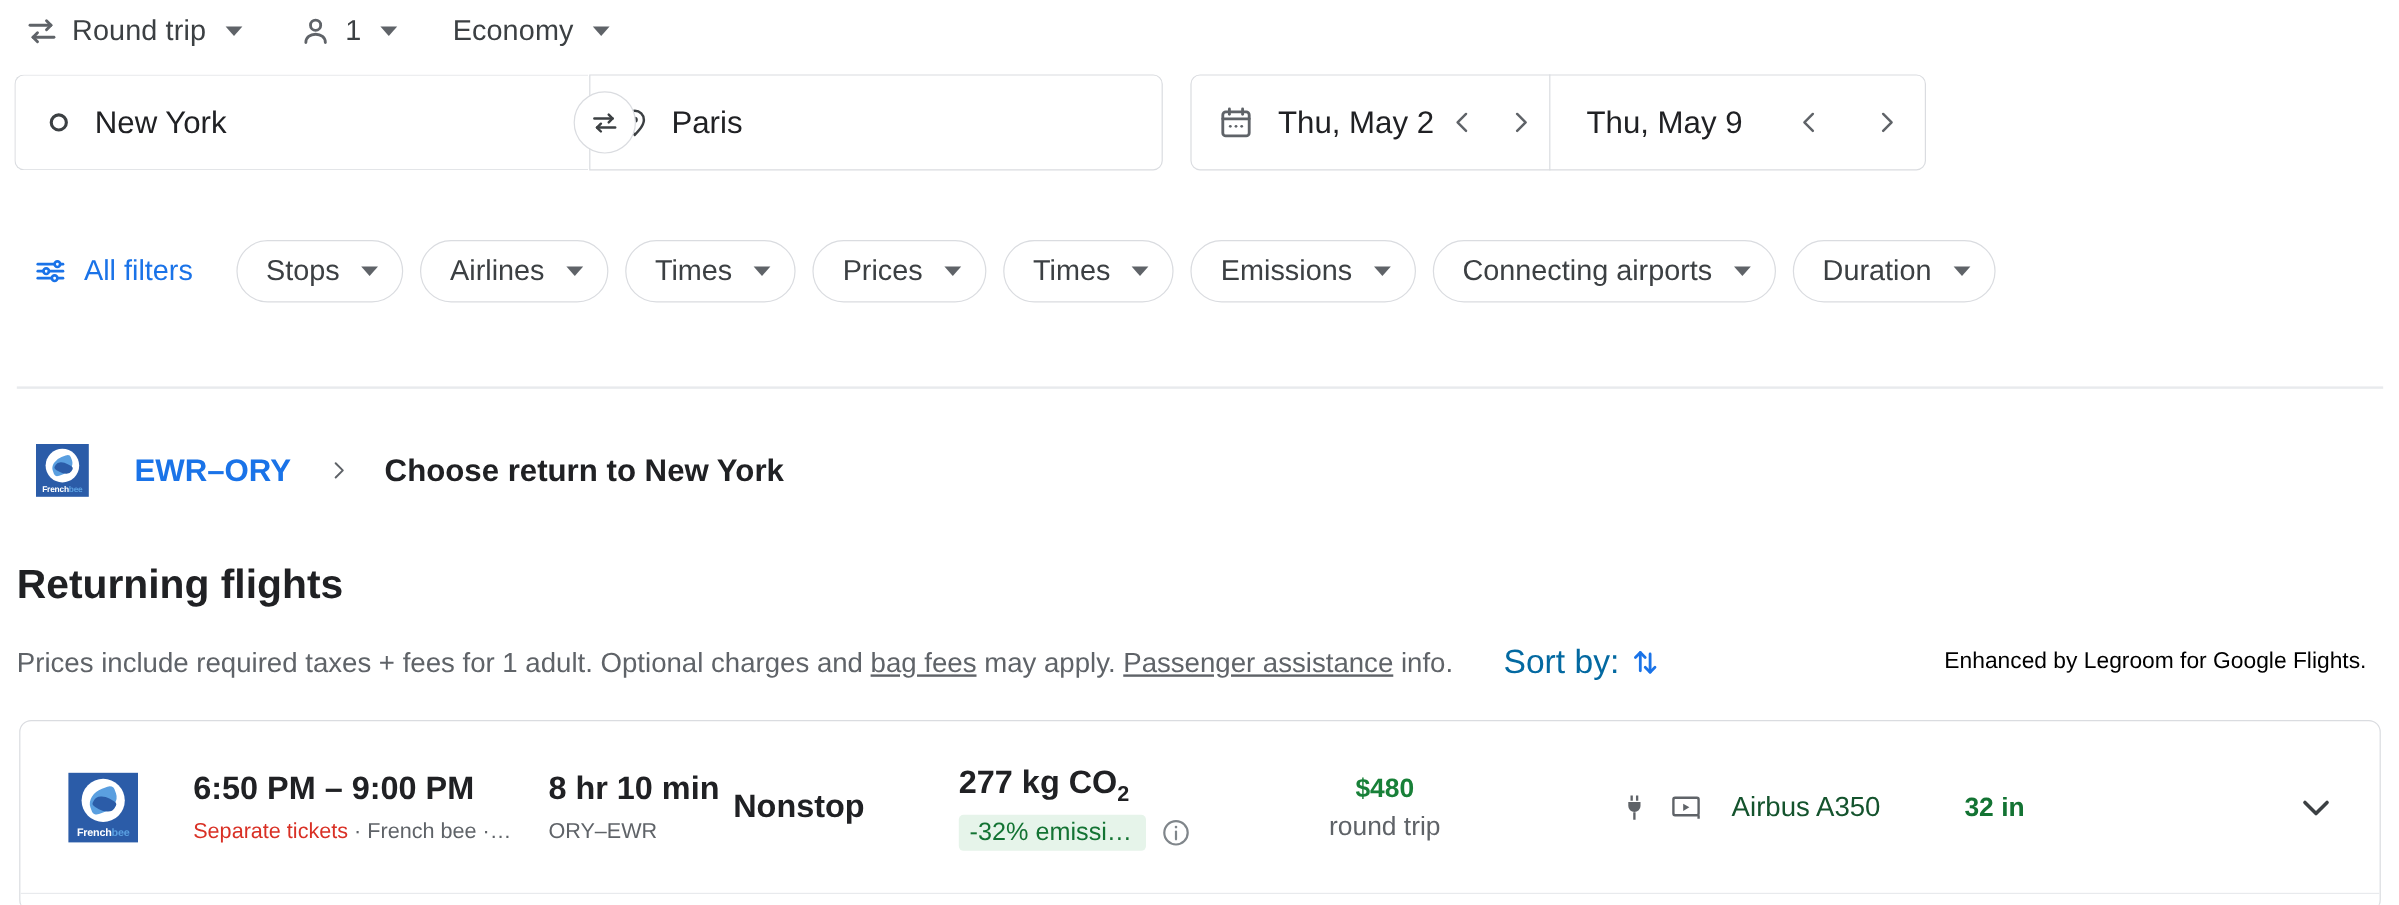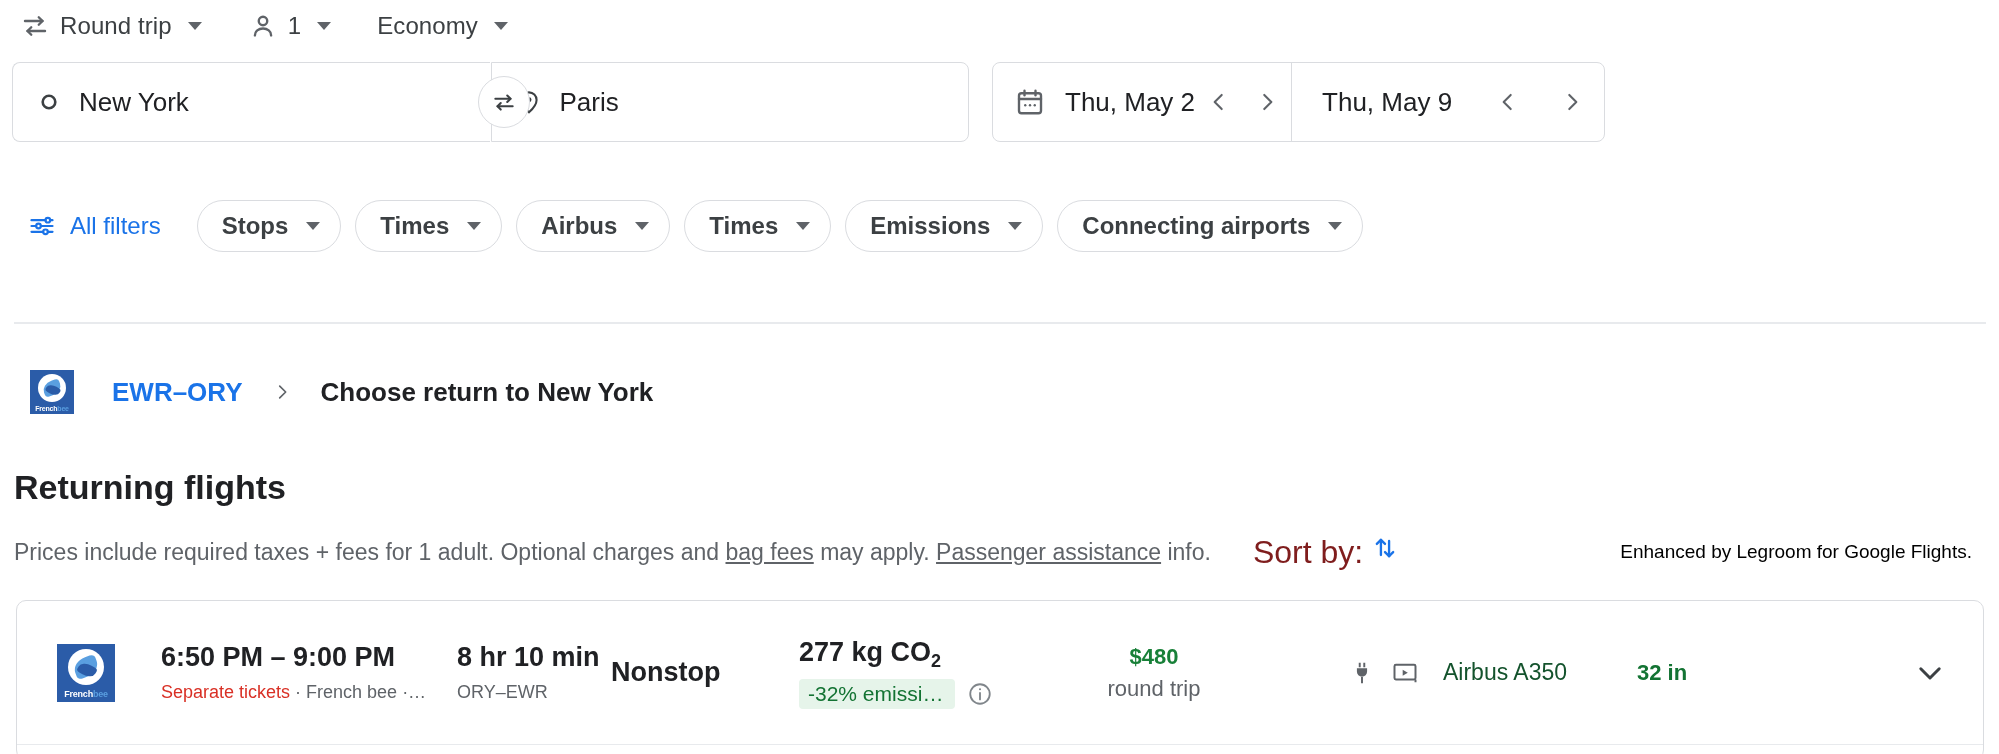--- a/index.html
+++ b/index.html
@@ -156,21 +156,20 @@
     display: flex;
     align-items: center;
     height: 52px;
     border: 1px solid #dadce0;
     border-radius: 26px;
     padding: 0 20px 0 24px;
     margin-right: 14px;
     background: #fff;
     cursor: pointer;
     white-space: nowrap;
-    font-weight: bold;
   }
   .fchip-label { font-size: 24px; color: #3c4043; }
   .fchip .caret { margin-left: 18px; }
 
   
   .divider {
     position: absolute;
     left: 14px; top: 322px;
     width: 1972px; height: 2px;
     background: #e8eaed;
@@ -268,24 +267,24 @@
     color: #5f6368;
     white-space: nowrap;
   }
   .sub-text a {
     color: #5f6368;
     text-decoration: underline;
     cursor: pointer;
   }
   .sortby {
     display: flex;
-    align-items: flex-start;
+    align-items: center;
     margin-left: 42px;
-    color: #7f1d1d;
-    font-size: 32px;
+    color: #0369a1;
+    font-size: 28px;
     cursor: pointer;
     white-space: nowrap;
   }
   .sortby .sorticon { margin-left: 8px; display: inline-flex; }
   .legroom-note {
     position: absolute;
     right: 14px;
     font-size: 19px;
     color: #000000;
     white-space: nowrap;
@@ -534,37 +533,45 @@
         </svg>
       </span>
       <span>All filters</span>
     </div>
 
     <div class="fchip">
       <span class="fchip-label">Stops</span>
       <span class="caret"></span>
     </div>
     <div class="fchip">
+      <span class="fchip-label">Airlines</span>
+      <span class="caret"></span>
+    </div>
+    <div class="fchip">
       <span class="fchip-label">Times</span>
       <span class="caret"></span>
     </div>
     <div class="fchip">
-      <span class="fchip-label">Airbus</span>
+      <span class="fchip-label">Prices</span>
       <span class="caret"></span>
     </div>
     <div class="fchip">
       <span class="fchip-label">Times</span>
       <span class="caret"></span>
     </div>
     <div class="fchip">
       <span class="fchip-label">Emissions</span>
       <span class="caret"></span>
     </div>
     <div class="fchip">
       <span class="fchip-label">Connecting airports</span>
+      <span class="caret"></span>
+    </div>
+    <div class="fchip">
+      <span class="fchip-label">Duration</span>
       <span class="caret"></span>
     </div>
   </div>
 
   <div class="divider"></div>
 
   <div class="breadcrumb">
     <div class="fb-logo">
       <div class="disc"></div>
       <div class="wing"></div>

